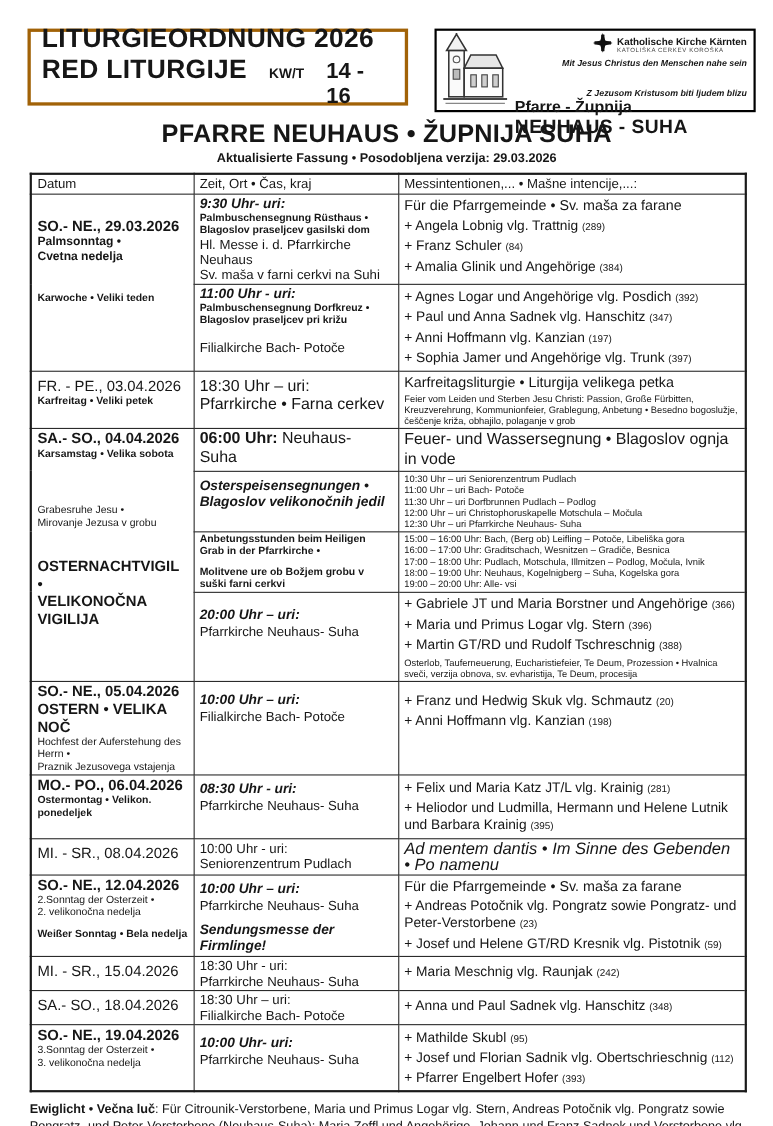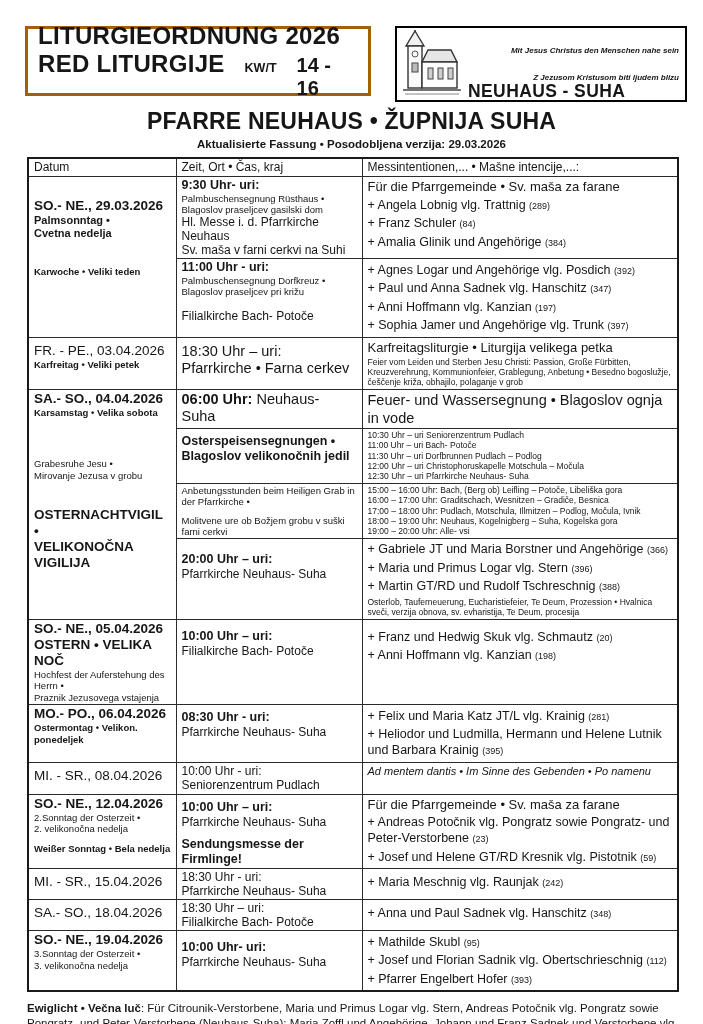--- a/index.html
+++ b/index.html
@@ -13,45 +13,45 @@
   .box-l{border:3px solid #a16207;width:320px;height:60px;padding:2px 10px;display:flex;flex-direction:column;justify-content:center;box-sizing:content-box;}
   .l1{font-weight:bold;font-size:24px;white-space:nowrap;letter-spacing:.3px;}
   .l2{display:flex;align-items:baseline;gap:20px;}
   .kwt{font-size:12.5px;font-weight:bold;text-align:right;}
   .kwn{font-size:20px;font-weight:bold;}
   .box-r{border:2px solid #000;width:292px;height:76px;box-sizing:border-box;padding:2px 6px 2px 4px;display:flex;gap:5px;}
   .rcol{flex:1;display:flex;flex-direction:column;min-width:0;}
   .kkk{display:flex;gap:4px;justify-content:flex-end;align-items:center;}
   .kkk-name{font-size:9px;font-weight:bold;line-height:9px;white-space:nowrap;}
   .kkk-sub{font-size:5.5px;letter-spacing:.6px;color:#444;white-space:nowrap;}
-  .motto{font-style:italic;font-size:8px;font-weight:600;text-align:right;line-height:9.5px;margin-top:16px;white-space:nowrap;}
+  .motto{font-style:italic;font-size:8px;font-weight:600;text-align:right;line-height:9.5px;margin-top:0;white-space:nowrap;}
   .parish1{font-size:14.5px;font-weight:bold;margin-top:2px;line-height:15px;}
   .parish2{font-size:17.5px;font-weight:bold;letter-spacing:.4px;line-height:18px;}
   
   .title{text-align:center;font-size:23px;font-weight:bold;margin-top:6px;letter-spacing:.2px;}
   .subtitle{text-align:center;font-size:11.5px;font-weight:bold;margin-top:3px;}
   
   table.sched{border-collapse:collapse;margin:7px 0 0 27px;width:650px;table-layout:fixed;border:2px solid #1a1a1a;}
   table.sched td{border:1px solid #2b2b2b;vertical-align:top;padding:1px 5px;overflow:hidden;}
   .hrow td{font-size:12px;height:15px;padding:2px 5px;}
   .db{font-size:13.5px;font-weight:bold;line-height:16px;}
   .dr{font-size:13.5px;line-height:16px;}
   .db2{font-size:11px;font-weight:bold;line-height:13px;}
   .ds-b{font-size:9.5px;font-weight:bold;line-height:11.5px;}
   .ds-r{font-size:9.5px;line-height:11.5px;}
-  .tm-b{font-size:12.5px;font-weight:bold;line-height:15px;}
+  .tm-b{font-size:12.5px;font-weight:bold;line-height:15px;font-style:italic;}
   .tm-r{font-size:12px;line-height:14px;}
   .tm-big{font-size:14.5px;line-height:17px;}
-  .tm-sb{font-size:9.5px;font-weight:normal;line-height:11px;}
+  .tm-sb{font-size:9.5px;font-weight:bold;line-height:11px;}
   .ms-h{font-size:13px;font-weight:normal;line-height:16px;margin:1px 0;}
   .ms-big{font-size:14.5px;line-height:18px;}
   .it{font-size:12.5px;line-height:16px;margin:1.5px 0;}
   .num{font-size:9px;}
   .tiny{font-size:8.5px;line-height:10.4px;}
-  .ital{font-size:11px;font-style:italic;line-height:15px;}
+  .ital{font-size:15px;font-style:italic;line-height:15px;}
   .mt4{margin-top:4px;} .mt8{margin-top:8px;} .mt12{margin-top:12px;}
   .mt20{margin-top:20px;} .mt26{margin-top:26px;} .mt40{margin-top:40px;}
   
   .ew{margin:9px 16px 0 27px;font-size:11.5px;line-height:14.5px;}
   b{font-weight:bold;}
 </style>
 </head>
 <body>
 
 <div class="page">
@@ -76,22 +76,37 @@
           <rect x="21" y="32" width="35" height="26" fill="#fdfdfd" stroke="#333" stroke-width="1.4"></rect>
           <rect x="27" y="38" width="5" height="11" fill="#cfcfcf" stroke="#444" stroke-width="1"></rect>
           <rect x="37" y="38" width="5" height="11" fill="#cfcfcf" stroke="#444" stroke-width="1"></rect>
           <rect x="47" y="38" width="5" height="11" fill="#cfcfcf" stroke="#444" stroke-width="1"></rect>
           <line x1="2" y1="60" x2="60" y2="60" stroke="#444" stroke-width="1.6"></line>
           <line x1="4" y1="64" x2="58" y2="64" stroke="#888" stroke-width="1"></line>
           <line x1="14" y1="1" x2="14" y2="-2" stroke="#333" stroke-width="1.4"></line>
         </svg>
       </span>
       <div class="rcol">
+        <div class="kkk">
+          <span>
+            <svg width="18" height="18" viewBox="0 0 24 24">
+              <rect x="0" y="0" width="24" height="24" fill="#fff"></rect>
+              <path d="M12 0 L15 9 L24 12 L15 15 L12 24 L9 15 L0 12 L9 9 Z" fill="#111"></path>
+              <rect x="10" y="2" width="4" height="20" fill="#111"></rect>
+              <rect x="2" y="10" width="20" height="4" fill="#111"></rect>
+            </svg>
+          </span>
+          <span>
+            <div class="kkk-name">Katholische Kirche Kärnten</div>
+            <div class="kkk-sub">KATOLIŠKA CERKEV KOROŠKA</div>
+          </span>
+        </div>
         <div class="motto">Mit Jesus Christus den Menschen nahe sein</div>
         <div class="motto" style="margin-top:17px;">Z Jezusom Kristusom biti ljudem blizu</div>
+        <div class="parish1">Pfarre - Župnija</div>
         <div class="parish2">NEUHAUS - SUHA</div>
       </div>
     </div>
   </div>
 
   <div class="title">PFARRE NEUHAUS • ŽUPNIJA SUHA</div>
   <div class="subtitle">Aktualisierte Fassung • Posodobljena verzija: 29.03.2026</div>
 
   <table class="sched">
     <colgroup>

